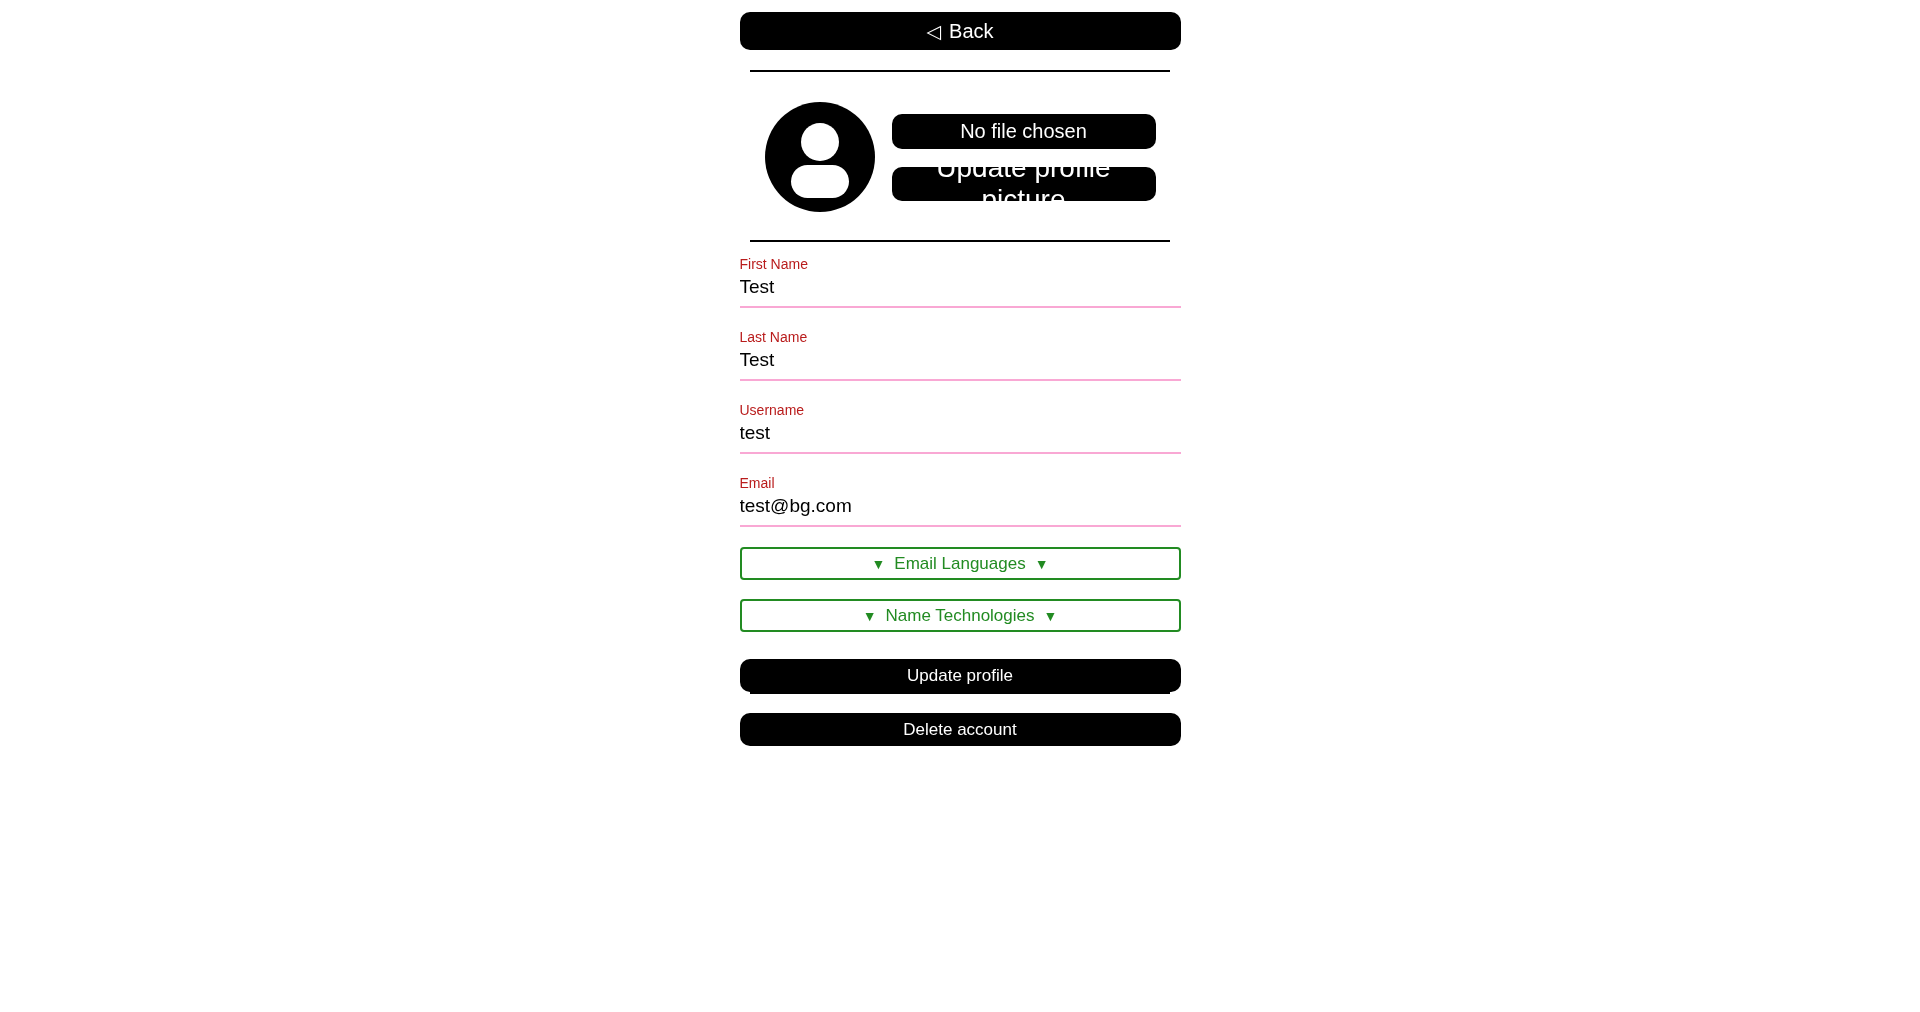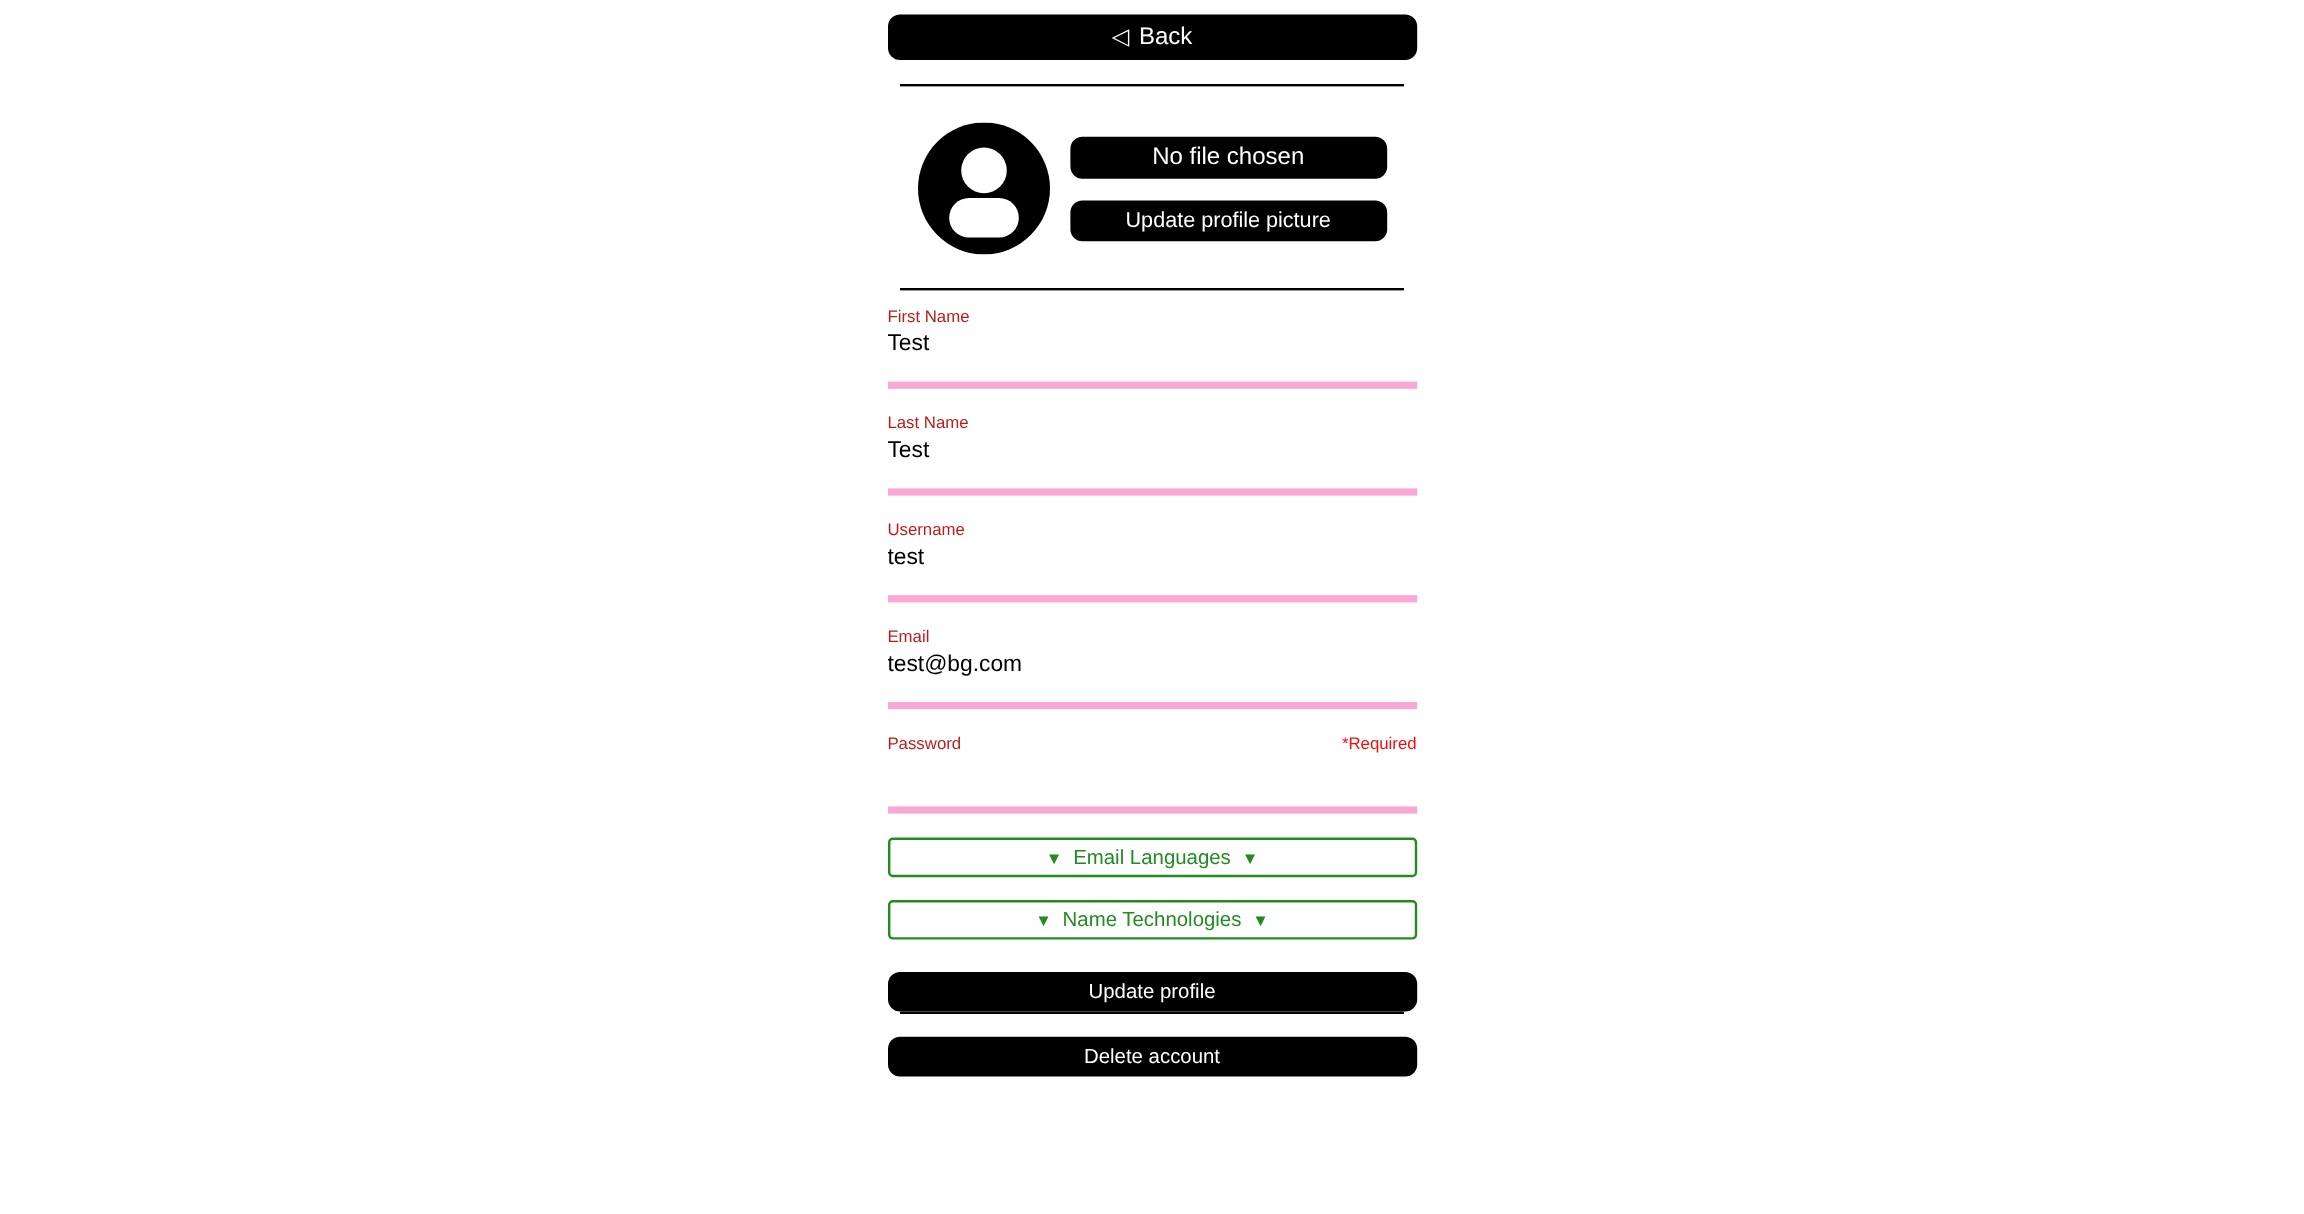--- a/index.html
+++ b/index.html
@@ -44,42 +44,42 @@
     margin: 30px 0 28px;
   }
   .avatar-wrap { width: 110px; height: 110px; flex: 0 0 auto; }
   .pic-buttons {
     display: flex;
     flex-direction: column;
     gap: 18px;
     width: 264px;
   }
   .file-btn  { height: 35px; font-size: 20px; }
-  .picup-btn { height: 34px; font-size: 18px; }
+  .picup-btn { height: 34px; font-size: 28px; }
   
   .form { margin-top: 13px; }
   .field { margin-bottom: 20px; }
   .label-row { display: flex; justify-content: space-between; align-items: baseline; }
   .field-label {
     color: #b91c1c;
     font-size: 14px;
     line-height: 1.15;
     display: inline-block;
   }
   .required-note { color: #f20d0d; font-size: 14px; }
   .field input {
     display: block;
     width: 100%;
     border: none;
-    border-bottom: 6px solid #f9a8d4;
+    border-bottom: 2px solid #f9a8d4;
     outline: none;
     font-family: "Liberation Sans", sans-serif;
     font-size: 19px;
     color: #000000;
-    padding: 3px 0 20px 0;
+    padding: 3px 0 8px 0;
     background: transparent;
     border-radius: 0;
   }
   .edit-btn {
     width: 100%;
     height: 33px;
     background: #ffffff;
     border: 2px solid #228B22;
     border-radius: 4px;
     color: #228B22;
@@ -147,27 +147,20 @@
     <div class="field">
       <span class="field-label">Username</span>
       <input type="text" value="test" style="">
     </div>
 
     <div class="field">
       <span class="field-label">Email</span>
       <input type="text" value="test@bg.com" style="">
     </div>
 
-    <div class="field">
-      <div class="label-row">
-        <span class="field-label">Password</span>
-        <span class="required-note">*Required</span>
-      </div>
-      <input type="password" value="" style="">
-    </div>
 
     <button class="edit-btn">
       <span class="arrow">▼</span>
       <span>Email Languages</span>
       <span class="arrow">▼</span>
     </button>
 
     <button class="edit-btn">
       <span class="arrow">▼</span>
       <span>Name Technologies</span>

